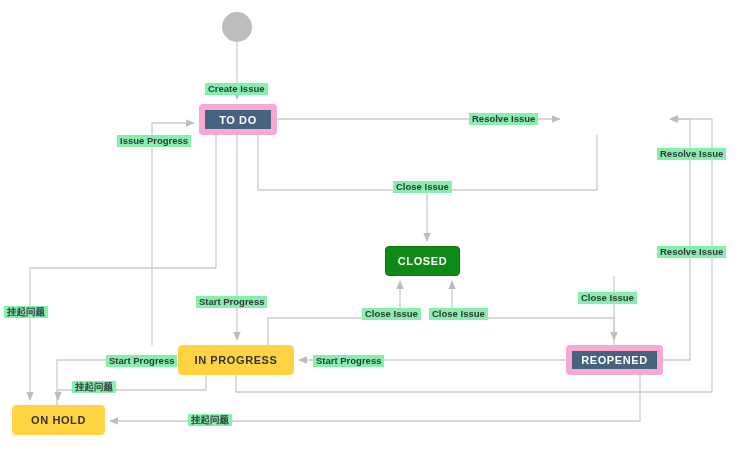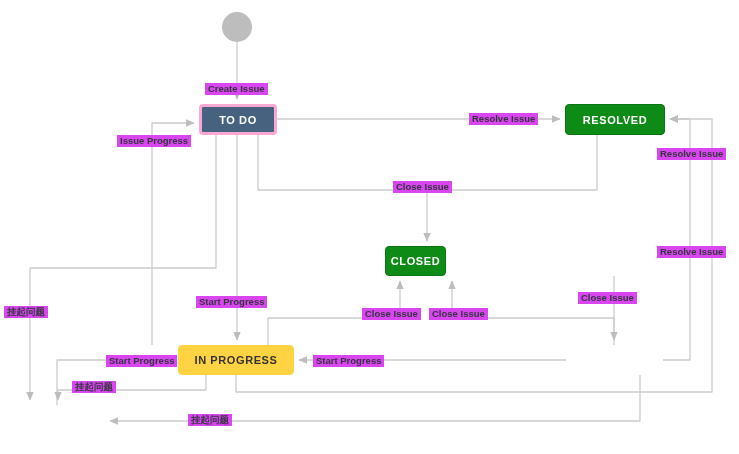--- a/index.html
+++ b/index.html
@@ -3,26 +3,26 @@
 <meta charset="utf-8">
 <style>
   html,body{margin:0;padding:0;background:#ffffff;}
   body{width:739px;height:454px;overflow:hidden;
        font-family:"Liberation Sans","DejaVu Sans",sans-serif;}
   #canvas{position:relative;width:739px;height:454px;background:#fff;}
   svg.wires{position:absolute;left:0;top:0;width:739px;height:454px;}
   .node{position:absolute;display:flex;align-items:center;justify-content:center;
         border-radius:4px;box-sizing:border-box;
         font-size:11px;font-weight:bold;letter-spacing:.6px;}
-  .node.blue{background:#47627f;border:3px solid #f9a8d4;color:#ffffff;text-align:center;}
+  .node.blue{background:#47627f;border:6px solid #f9a8d4;color:#ffffff;text-align:center;}
   .node.green{background:#0e8a16;border:1px solid #0b7512;color:#ffffff;}
   .node.amber{background:#ffd341;border:1px solid #ffd341;color:#333333;}
   .start-dot{position:absolute;border-radius:50%;background:#bdbdbd;}
   .edge-label{position:absolute;font-size:9.5px;font-weight:bold;color:#33373d;
-              background:#d946ef;padding:0 3px;white-space:nowrap;line-height:12px;}
+              background:#86efac;padding:0 3px;white-space:nowrap;line-height:12px;}
   .edge-label.cjk{font-family:Liberation Serif, serif;}
 </style>
 </head>
 <body>
 
 <div id="canvas">
 
   <svg class="wires" viewBox="0 0 739 454">
     <defs>
       <marker id="ah" markerWidth="8" markerHeight="8" refX="6.5" refY="3" orient="auto">
@@ -65,28 +65,31 @@
 
       <path d="M640,375 L640,421 L110,421" marker-end="url(#ah)"></path>
     </g>
   </svg>
 
   <div class="start-dot" style="left:222px;top:12px;width:30px;height:30px;"></div>
 
   <div class="node blue" style="left:199px;top:104px;width:78px;height:31px;">
       <span>TO DO</span>
     </div>
-  <div class="node green" style="left:565px;top:104px;width:100px;height:31px;">
-      <span>RESOLVED</span>
-    </div>
-  <div class="node green" style="left:385px;top:246px;width:61px;height:30px;">
+  <div class="node green" style="left:385px;top:246px;width:75px;height:30px;">
       <span>CLOSED</span>
     </div>
   <div class="node amber" style="left:178px;top:345px;width:116px;height:30px;text-align:center;">
       <span>IN PROGRESS</span>
+    </div>
+  <div class="node blue" style="left:566px;top:345px;width:97px;height:30px;">
+      <span>REOPENED</span>
+    </div>
+  <div class="node amber" style="left:12px;top:405px;width:93px;height:30px;">
+      <span>ON HOLD</span>
     </div>
 
   <div class="edge-label" style="left:205px;top:83px;">Create Issue</div>
   <div class="edge-label" style="left:469px;top:113px;">Resolve Issue</div>
   <div class="edge-label" style="left:117px;top:135px;">Issue Progress</div>
   <div class="edge-label" style="left:393px;top:181px;">Close Issue</div>
   <div class="edge-label" style="left:657px;top:148px;">Resolve Issue</div>
   <div class="edge-label" style="left:657px;top:246px;">Resolve Issue</div>
   <div class="edge-label" style="left:196px;top:296px;">Start Progress</div>
   <div class="edge-label" style="left:106px;top:355px;">Start Progress</div>

